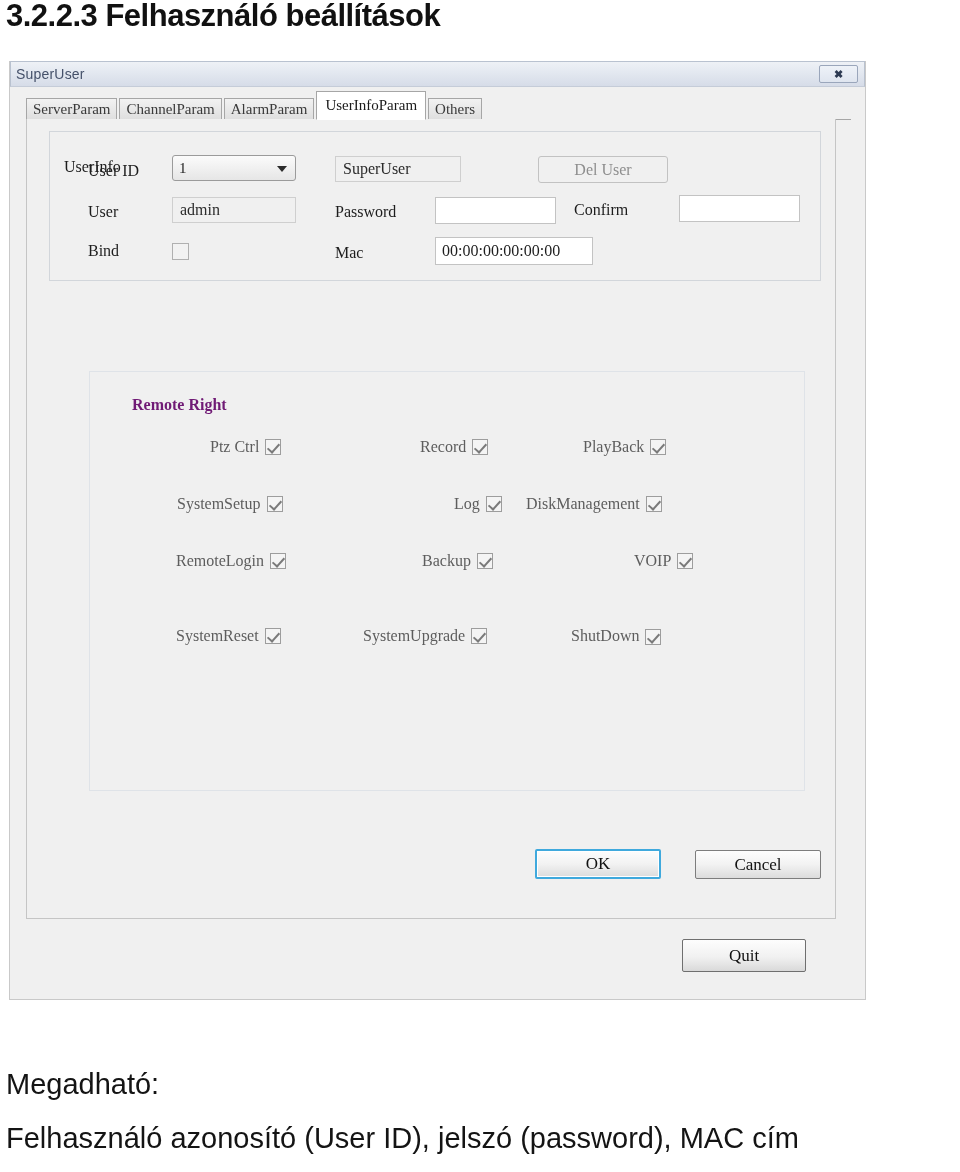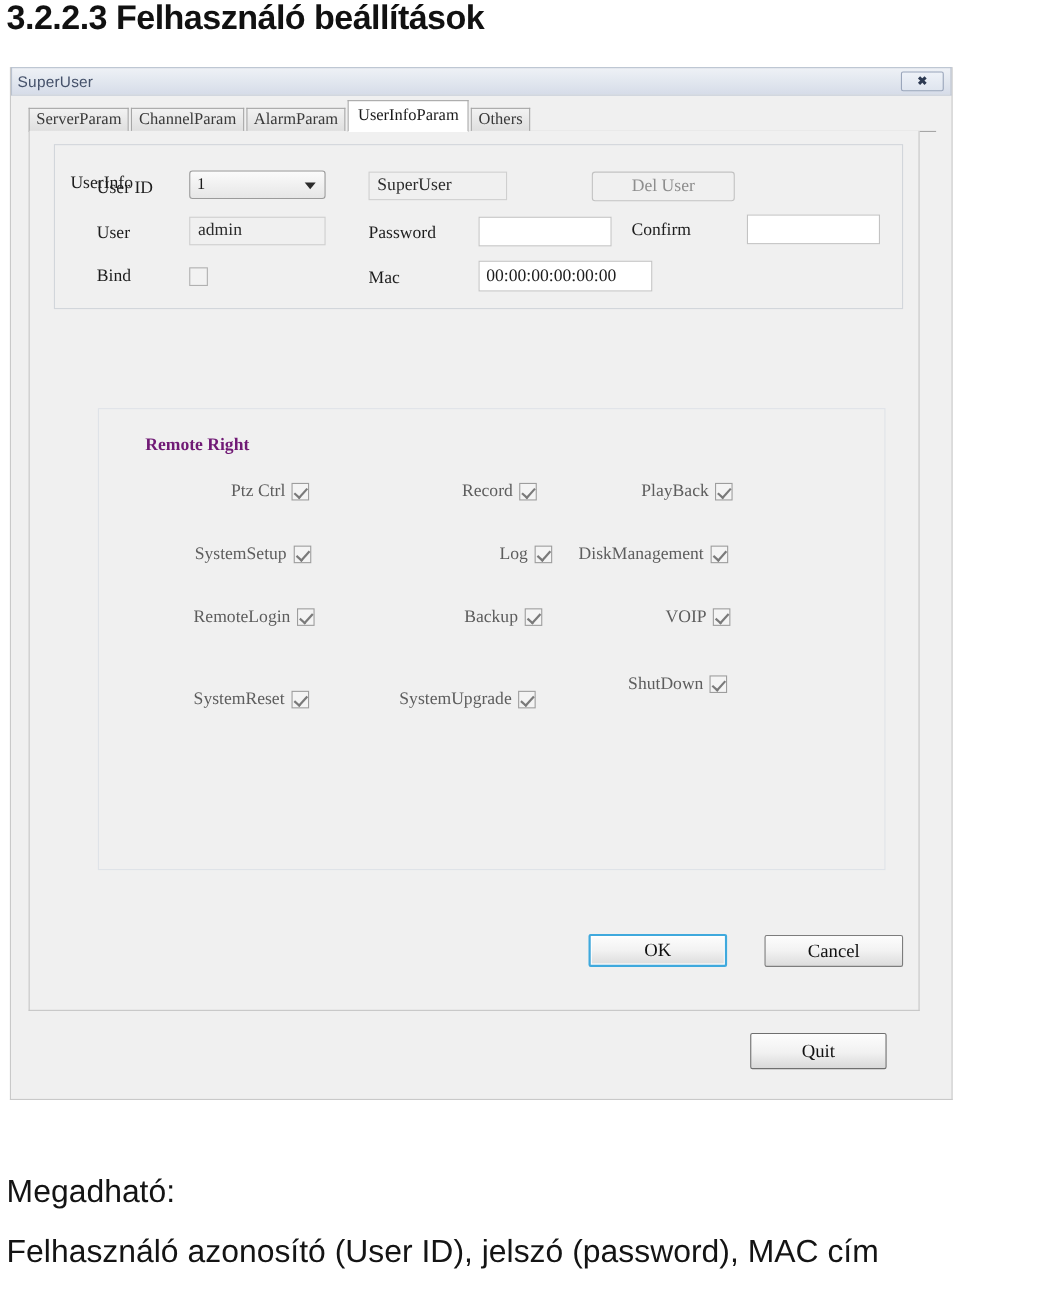--- a/index.html
+++ b/index.html
@@ -351,34 +351,34 @@
       </div>
 
       <div class="rr-item" style="left:86px; top:180px;">
         <span class="rr-label">RemoteLogin</span>
         <span class="rr-check"></span>
       </div>
       <div class="rr-item" style="left:332px; top:180px;">
         <span class="rr-label">Backup</span>
         <span class="rr-check"></span>
       </div>
-      <div class="rr-item" style="left:515px; top:180px;">
+      <div class="rr-item" style="left:544px; top:180px;">
         <span class="rr-label">VOIP</span>
         <span class="rr-check"></span>
       </div>
 
       <div class="rr-item" style="left:86px; top:255px;">
         <span class="rr-label">SystemReset</span>
         <span class="rr-check"></span>
       </div>
       <div class="rr-item" style="left:273px; top:255px;">
         <span class="rr-label">SystemUpgrade</span>
         <span class="rr-check"></span>
       </div>
-      <div class="rr-item" style="left:481px; top:241px;">
+      <div class="rr-item" style="left:481px; top:255px;align-items:flex-end;">
         <span class="rr-label">ShutDown</span>
         <span class="rr-check"></span>
       </div>
     </div>
 
     <div class="btn3d default" style="left:508px; top:730px; width:126px; height:30px;">OK</div>
     <div class="btn3d" style="left:668px; top:731px; width:126px; height:29px;">Cancel</div>
 
   </div>
 

